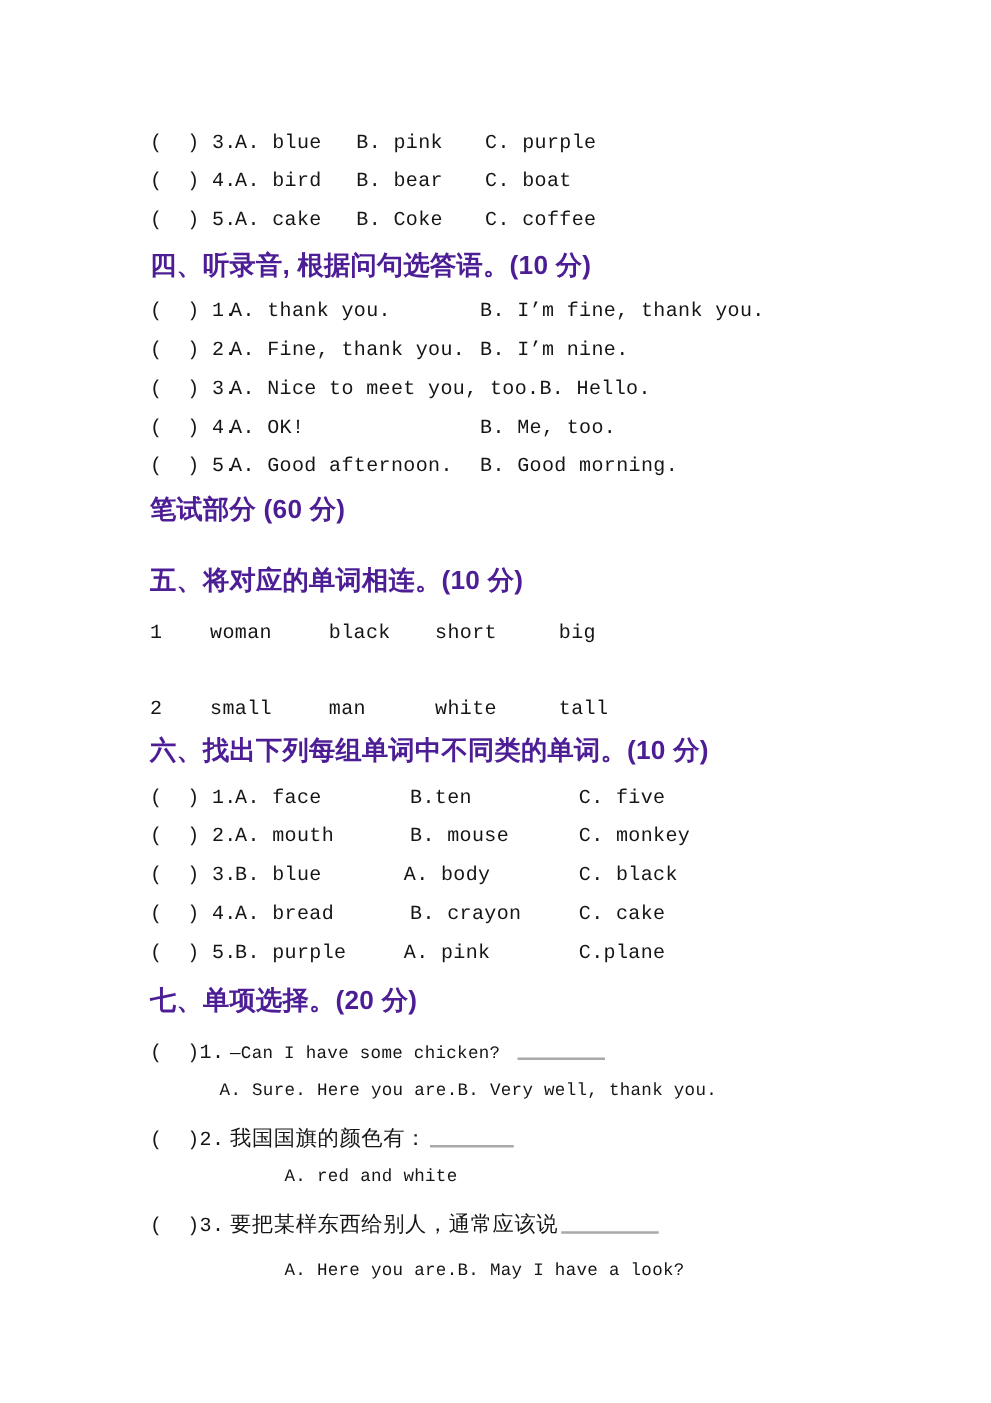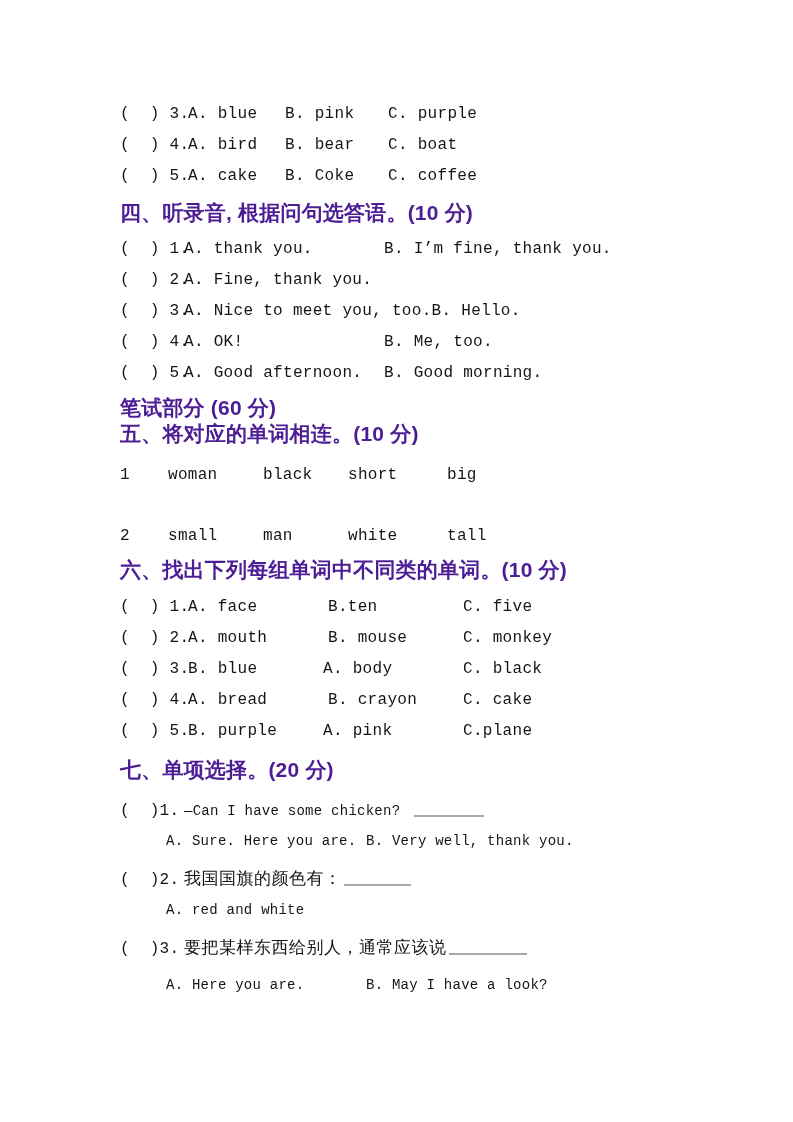--- a/index.html
+++ b/index.html
@@ -18,38 +18,38 @@
   .s4a{min-width:200px;}
   .s6a{width:140px;} .s6b{width:135px;}
   
   .heading{
     font-family:"Liberation Sans","DejaVu Sans",sans-serif;
     font-weight:bold;font-size:21px;line-height:26px;margin:0;color:#4c1d95;
     letter-spacing:0.2px;
   }
   .h4{margin:8px 0 8px 0;}
   .hw{margin-top:6px;}
-  .h5{margin-top:0;}
+  .h5{margin-top:31px;}
   .h6{margin-top:10px;}
   .h7{margin-top:10px;}
   
   .matchrow{display:flex;line-height:22px;font-size:16px;letter-spacing:0.3px;white-space:pre;}
   .mr1{margin-top:17px;} .mr2{margin-top:39px;}
   .m0{width:48px;} .m1{width:95px;} .m2{width:85px;} .m3{width:99px;}
   
   .qrow{display:flex;align-items:baseline;line-height:30px;white-space:pre;}
   .q1{margin-top:13px;} .q2{margin-top:8px;} .q3{margin-top:8px;}
   .qprefix{width:64px;flex-shrink:0;font-size:16px;letter-spacing:0.3px;}
   .qen{font-size:14px;letter-spacing:0.25px;}
   .zh{font-family:"Liberation Sans","DejaVu Sans",sans-serif;font-size:17px;letter-spacing:0.5px;}
   .blank{display:inline-block;width:70px;border-bottom:2px solid #a9a9a9;transform:translateY(2px);}
   .bl1{margin-left:14px;} .bl2{margin-left:2px;width:67px;} .bl3{margin-left:2px;width:78px;}
   .optrow{display:flex;align-items:baseline;line-height:30px;font-size:14px;letter-spacing:0.25px;white-space:pre;padding-left:46px;}
   .opt3{margin-top:6px;}
-  .opta{min-width:200px;flex-shrink:0;white-space:pre;}
+  .opta{min-width:200px;flex-shrink:0;white-space:pre;text-align:right;}
 </style>
 </head>
 <body>
 
 <div class="doc">
 
   <section>
     <div class="mrow">
       <span class="cell p68">(  ) 3.</span>
       <span class="cell s3a">A. blue</span>
@@ -73,20 +73,21 @@
   <h2 class="heading h4">四、听录音, 根据问句选答语。(10 分)</h2>
   <section>
     <div class="mrow">
       <span class="cell p64">(  ) 1.</span>
       <span class="cell s4a">A. thank you.</span>
       <span class="cell">B. I’m fine, thank you.</span>
     </div>
     <div class="mrow">
       <span class="cell p64">(  ) 2.</span>
       <span class="cell s4a">A. Fine, thank you.</span>
+      <span class="cell">B. I’m nine.</span>
     </div>
     <div class="mrow">
       <span class="cell p64">(  ) 3.</span>
       <span class="cell s4a">A. Nice to meet you, too.</span>
       <span class="cell">B. Hello.</span>
     </div>
     <div class="mrow">
       <span class="cell p64">(  ) 4.</span>
       <span class="cell s4a">A. OK!</span>
       <span class="cell">B. Me, too.</span>

